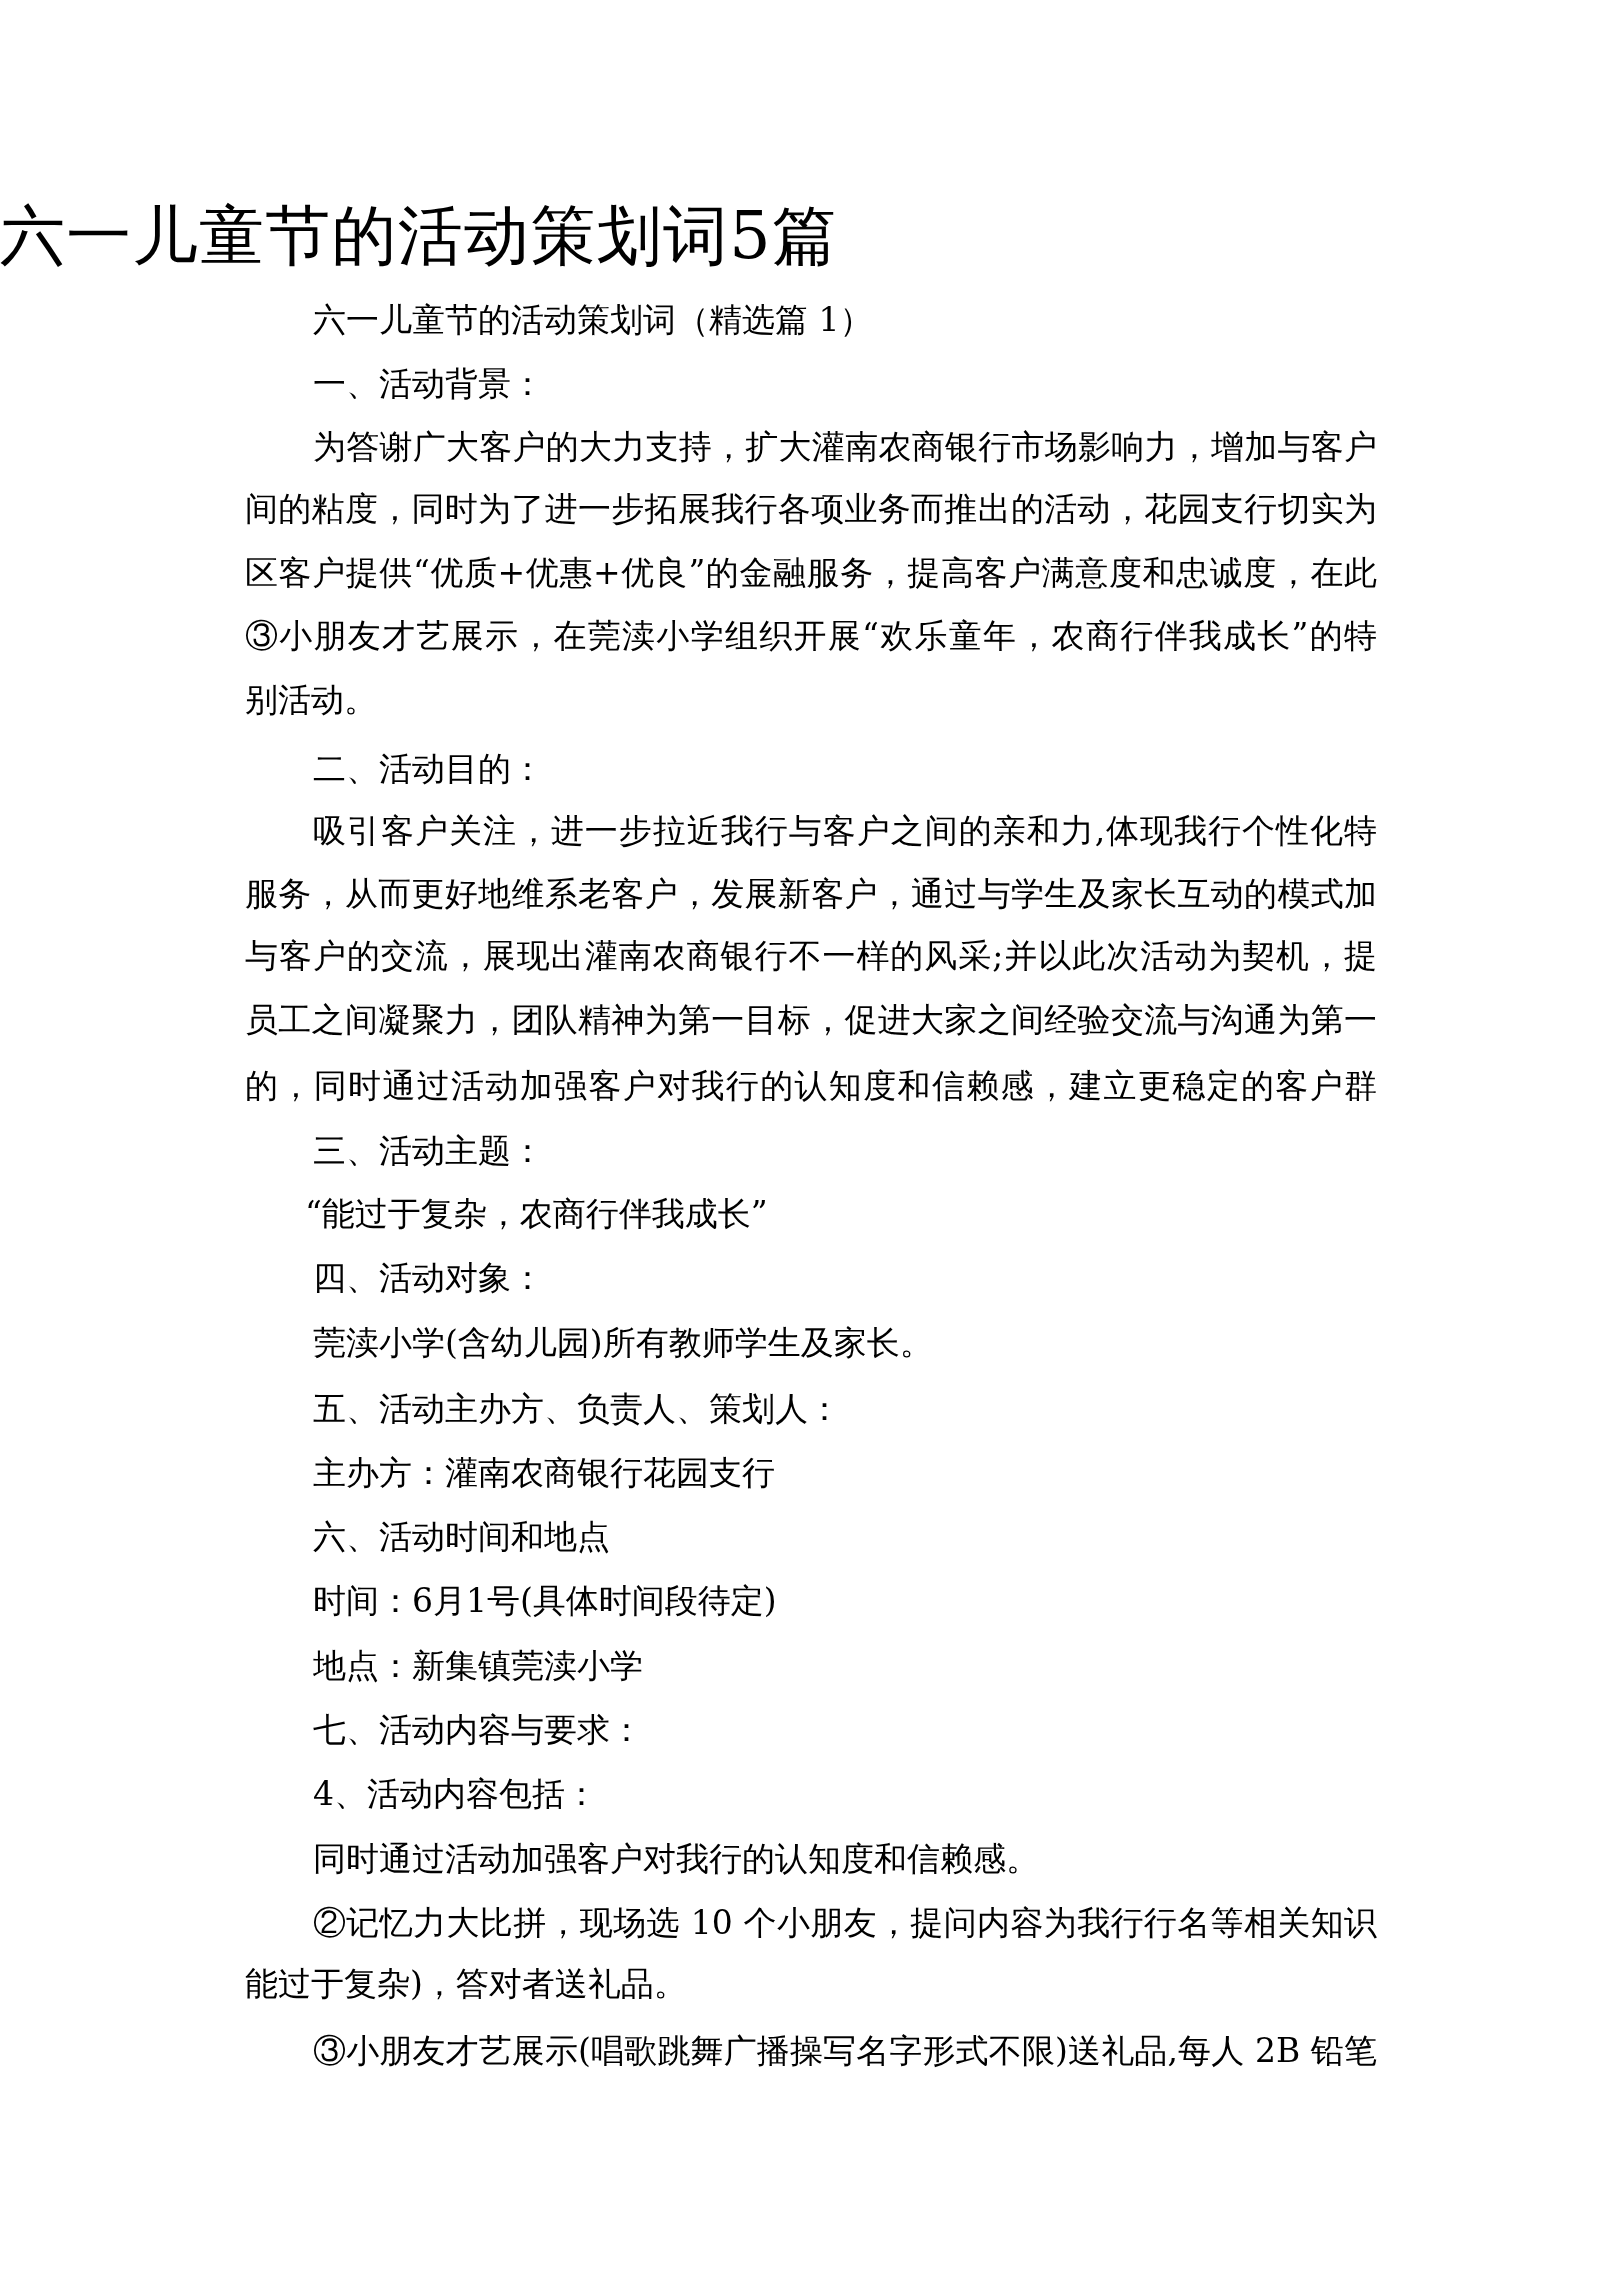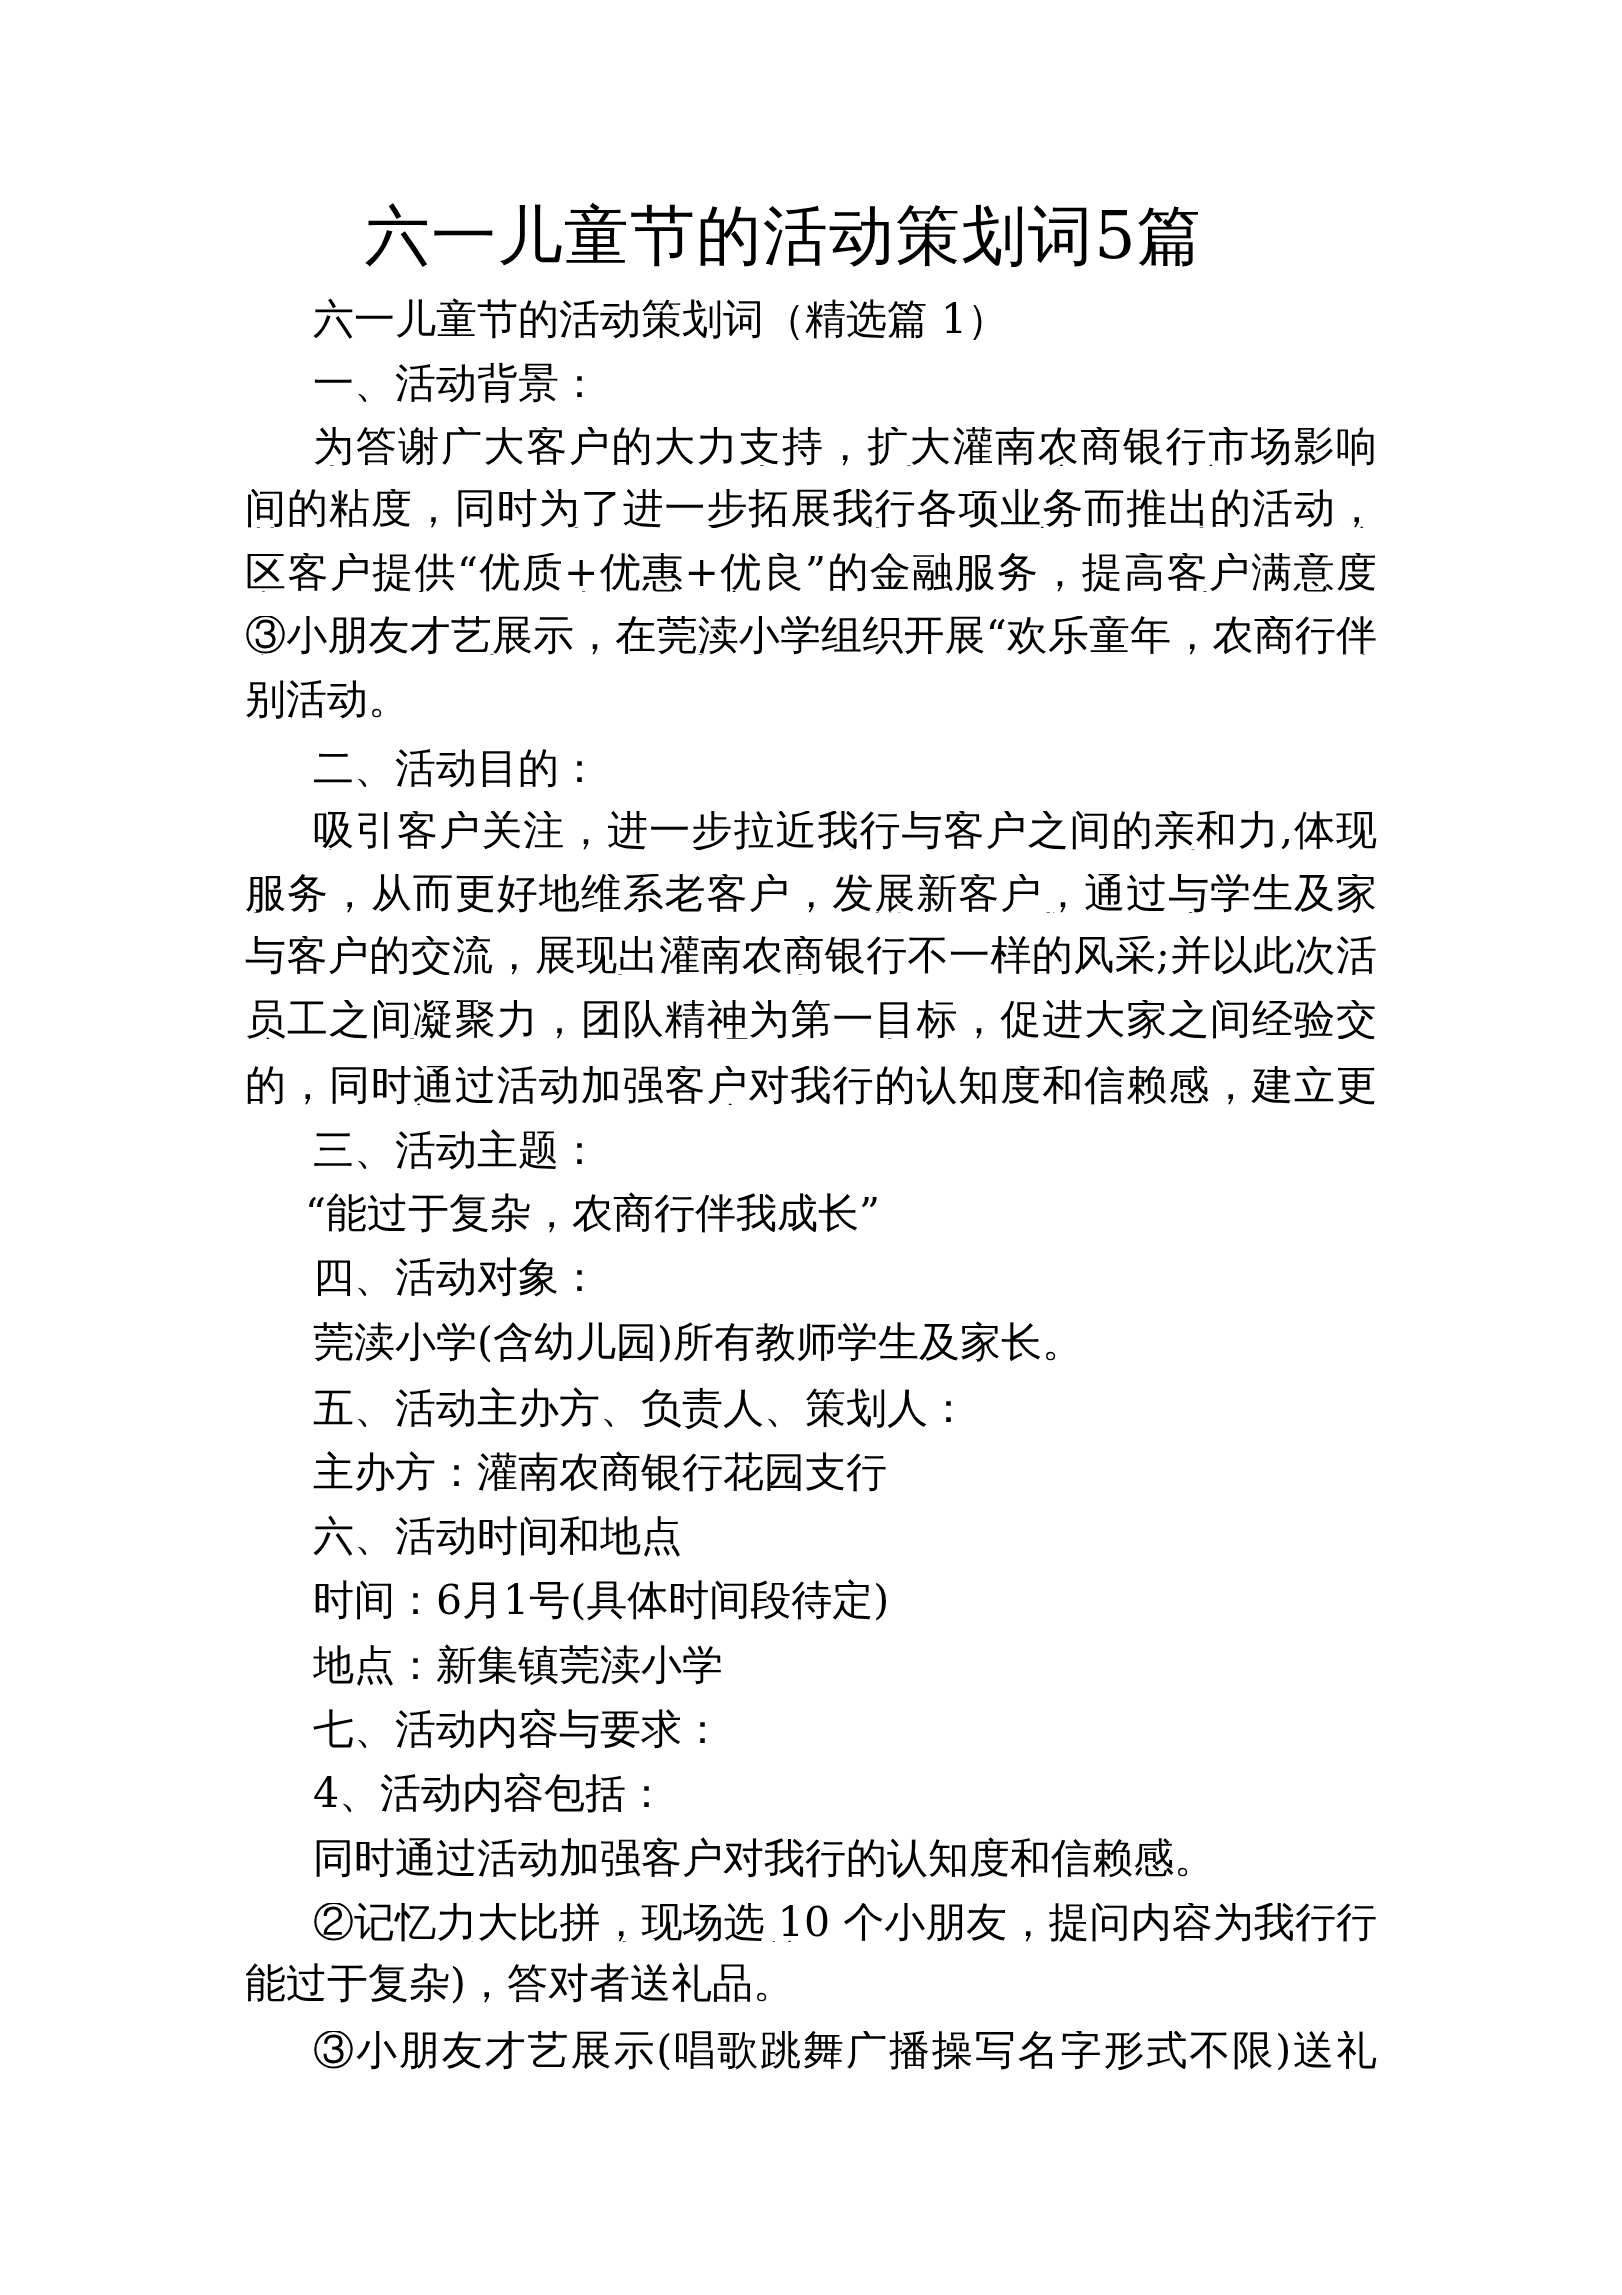--- a/index.html
+++ b/index.html
@@ -1,20 +1,20 @@
 <!DOCTYPE html>
 <html style="font-size:10.5px"><head>
 <meta charset="utf-8">
 <style>
   html, body { margin:0; padding:0; background:#ffffff; }
   body { width:1623px; height:2295px; position:relative; overflow:hidden;
          font-family:"DejaVu Serif","Liberation Serif",serif; color:#000000; }
   .title { position:absolute; left:0; width:1568px; top:196px; height:79px;
-           text-align:center; font-size:65px; line-height:79px; letter-spacing:1.3px; }
-  .line { position:absolute; font-size:41px; line-height:39px; height:39px; white-space:nowrap; }
+           font-size:65px; line-height:79px; letter-spacing:1.3px; }
+  .line { position:absolute; font-size:33px; line-height:39px; height:39px; white-space:nowrap; }
   .full { left:245px; width:1132px; text-align:justify; text-align-last:justify; white-space:normal; overflow:hidden; }
   .ind-full { left:313px; width:1064px; text-align:justify; text-align-last:justify; white-space:normal; overflow:hidden; }
   .ind { left:313px; }
   .flush { left:245px; }
 </style>
 </head>
 <body>
 
 <div>
   <div class="title">六一儿童节的活动策划词5篇</div>

